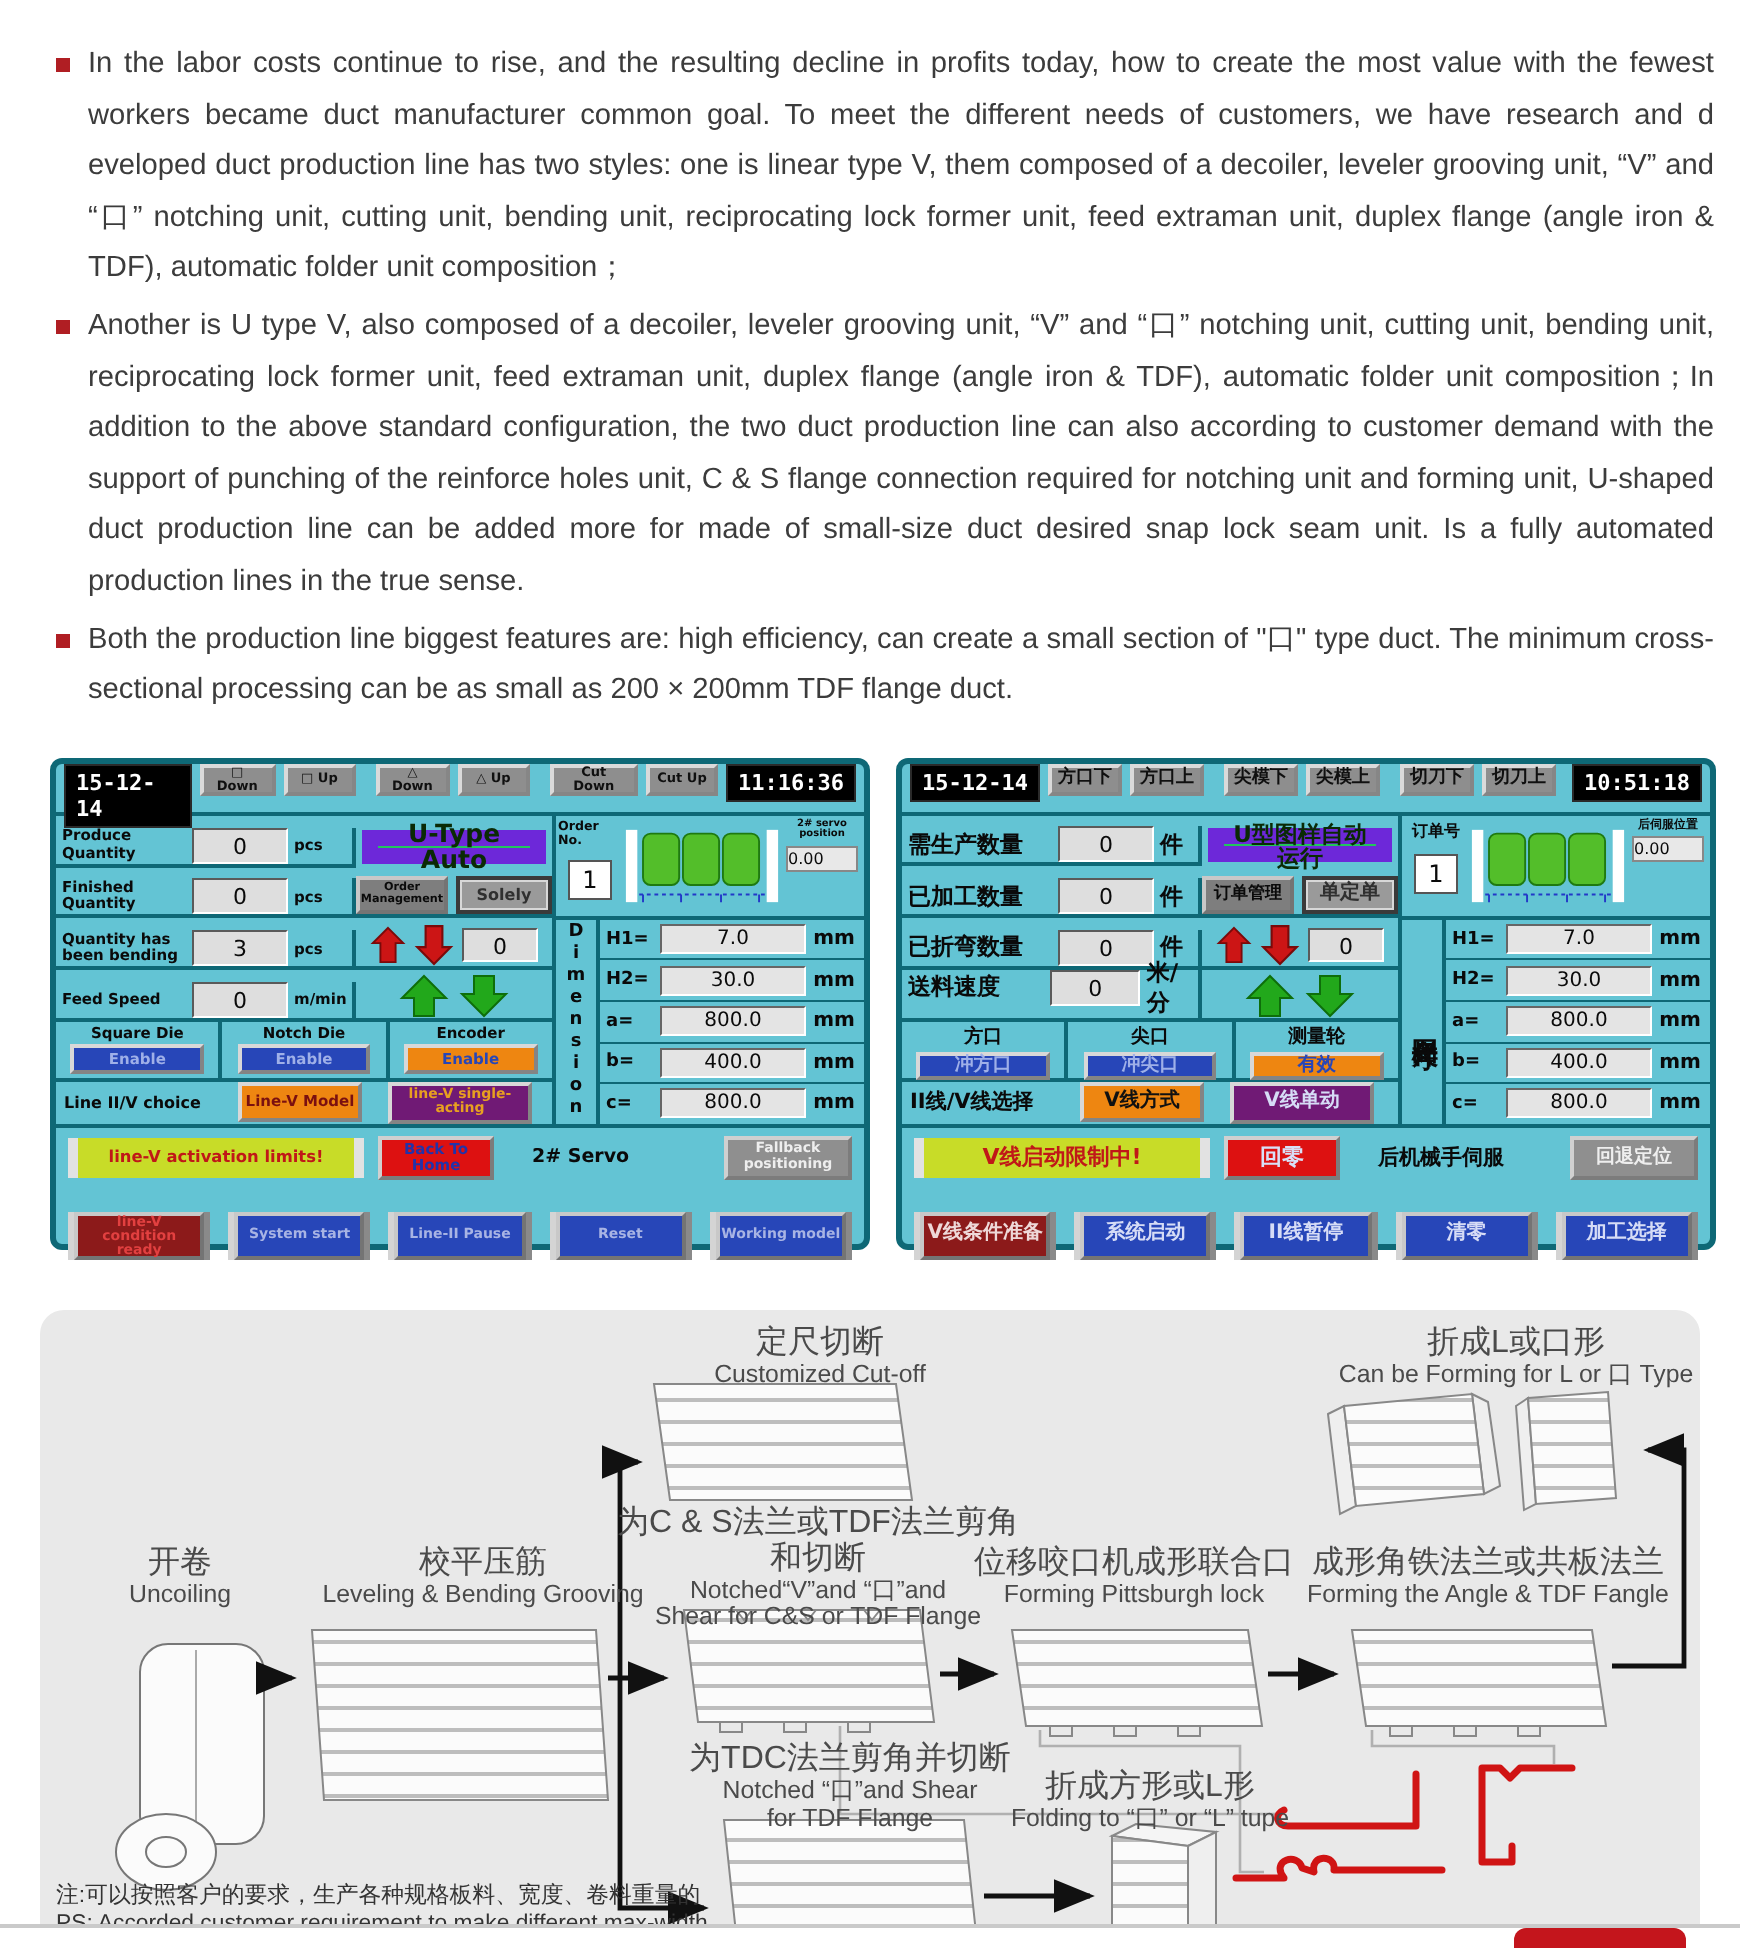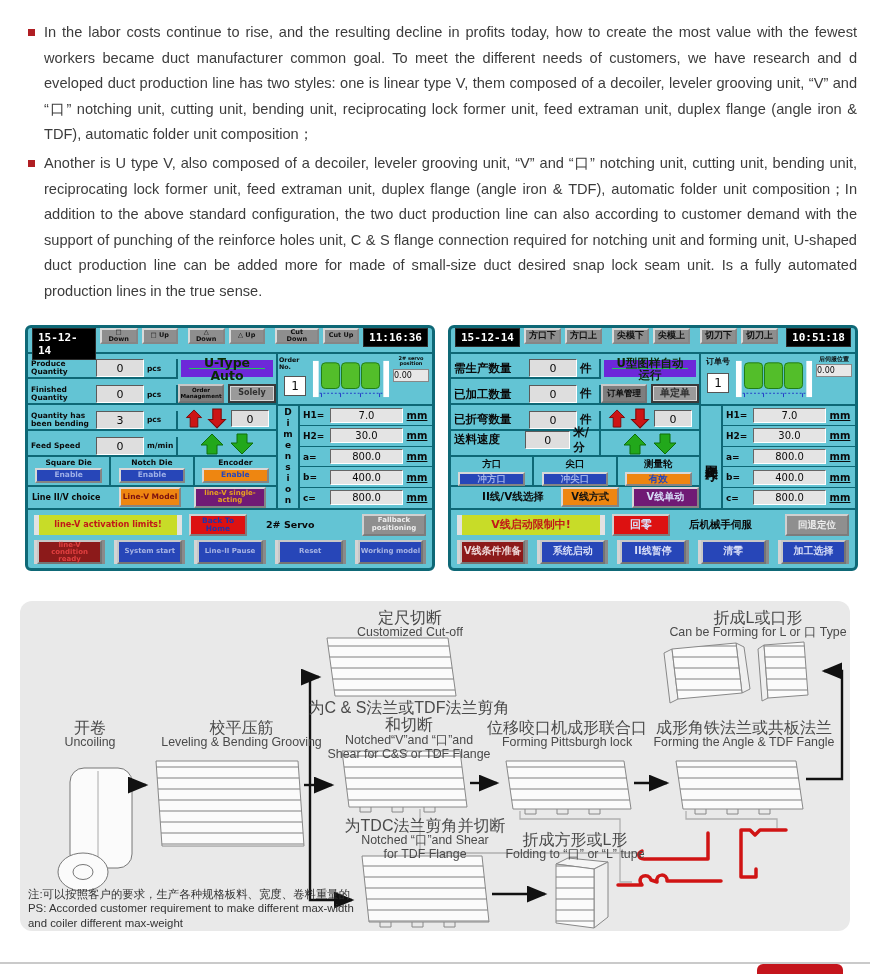--- a/index.html
+++ b/index.html
@@ -78,23 +78,23 @@
   .dimarea { flex:1; display:flex; }
   .dimtitle { width:20px; writing-mode:vertical-lr; text-orientation:upright;
               font-size:9px; font-weight:bold; display:flex; align-items:center;
               justify-content:center; letter-spacing:1px; }
   .dimrows { flex:1; border-left:2px solid #0E6876; display:flex; flex-direction:column; }
   .drow { flex:1; display:flex; align-items:center; border-bottom:1px solid #0E6876; padding:0 3px; gap:2px; }
   .drow:last-child { border-bottom:none; }
   .dk { width:25px; font-size:9px; font-weight:bold; }
   .dvbox { flex:1; height:15px; background:#E4E4E4; border:1px solid;
            border-color:#666 #FFF #FFF #666; font-size:10px; text-align:center; line-height:14px; }
-  .du { width:24px; font-size:10px; font-weight:bold; text-align:center;text-decoration:underline; }
-
-  .pfoot { padding:4px 6px 0 6px; display:flex; flex-direction:column; gap:4px;border-radius:13px; }
+  .du { width:24px; font-size:10px; font-weight:bold; text-align:center; }
+
+  .pfoot { padding:4px 6px 0 6px; display:flex; flex-direction:column; gap:16px;border-radius:13px; }
   .fr1 { display:flex; align-items:center; gap:7px; height:22px; }
   .banner { width:148px; height:20px; background:#C8DC28; color:#C01818; font-size:8.2px;
             font-weight:bold; text-align:center; line-height:19px;
             border-left:5px solid #E2E2E2; border-right:5px solid #E2E2E2; }
   .redbtn { width:58px; height:22px; background:#DD1111; border:2px outset #D0D0D0;
             color:#2233AA; font-size:7.5px; font-weight:bold; }
   .servotxt { font-size:9.5px; font-weight:bold; margin-left:12px; }
   .fbbtn { width:64px; height:22px; background:#8F8F8F; border:2px outset #D0D0D0;
            color:#EEE; font-size:7px; font-weight:bold; flex-wrap:wrap; margin-left:auto; }
   .fr2 { display:flex; gap:9px; height:24px; }
@@ -105,21 +105,21 @@
 
   
   .panel--zh .gbtn { font-size:9px; }
   .panel--zh .flabel { font-size:11.5px; width:72px; }
   .panel--zh .funit { font-size:11.5px; }
   .panel--zh .mode-btn { font-size:11.5px; color:#083; color:#0A2A05; }
   .panel--zh .ombtn { font-size:8.5px; }
   .panel--zh .solelybtn { font-size:10px; }
   .panel--zh .dh { font-size:9.5px; }
   .panel--zh .dbtn { font-size:9.5px; }
-  .panel--zh .llabel { font-size:10.5px; width:84px;margin-left:27px; }
+  .panel--zh .llabel { font-size:10.5px; width:84px; }
   .panel--zh .lmbtn { font-size:10px; color:#111; }
   .panel--zh .lsbtn { font-size:10px; color:#D6DCF6; }
   .panel--zh .olabel { font-size:8px; }
   .panel--zh .slabel { font-size:6px; }
   .panel--zh .dimtitle { font-size:13px; }
   .panel--zh .banner { font-size:11px; }
   .panel--zh .redbtn { font-size:11px; color:#D8E0F8; }
   .panel--zh .servotxt { font-size:10.5px; }
   .panel--zh .fbbtn { font-size:9.5px; }
   .panel--zh .kbtn { font-size:10px; }
@@ -157,20 +157,24 @@
 
 <section class="intro">
   <div class="brow">
     <span class="bsq"></span>
     <p>In the labor costs continue to rise, and the resulting decline in profits today, how to create the most value with the fewest workers became duct manufacturer common goal. To meet the different needs of customers, we have research and d  eveloped duct production line has two styles: one is linear type V, them composed of a decoiler, leveler grooving unit, “V” and “口” notching unit, cutting unit, bending unit, reciprocating lock former unit, feed extraman unit, duplex flange (angle iron &amp; TDF), automatic folder unit composition；</p>
   </div>
   <div class="brow">
     <span class="bsq"></span>
     <p>Another is U type V, also composed of a decoiler, leveler grooving unit, “V” and “口” notching unit, cutting unit, bending unit, reciprocating lock former unit, feed extraman unit, duplex flange (angle iron &amp; TDF), automatic folder unit composition；In addition to the above standard configuration, the two duct production line can also according to customer demand with the support of punching of the reinforce holes unit, C &amp; S flange connection required for notching unit and forming unit, U-shaped duct production line can be added more for made of small-size duct desired snap lock seam unit. Is a fully automated production lines in the true sense.</p>
   </div>
+  <div class="brow">
+    <span class="bsq"></span>
+    <p>Both the production line biggest features are: high efficiency, can create a small section of "口" type duct.  The minimum cross-sectional processing can be as small as 200 × 200mm TDF flange duct.</p>
+  </div>
 </section>
 
 <section class="panels">
 
   <div class="panel">
     <div class="ph">
       <div class="lcd">15-12-14</div>
       <button class="gbtn">□ Down</button>
       <button class="gbtn">□ Up</button>
       <button class="gbtn gb3">△ Down</button>

